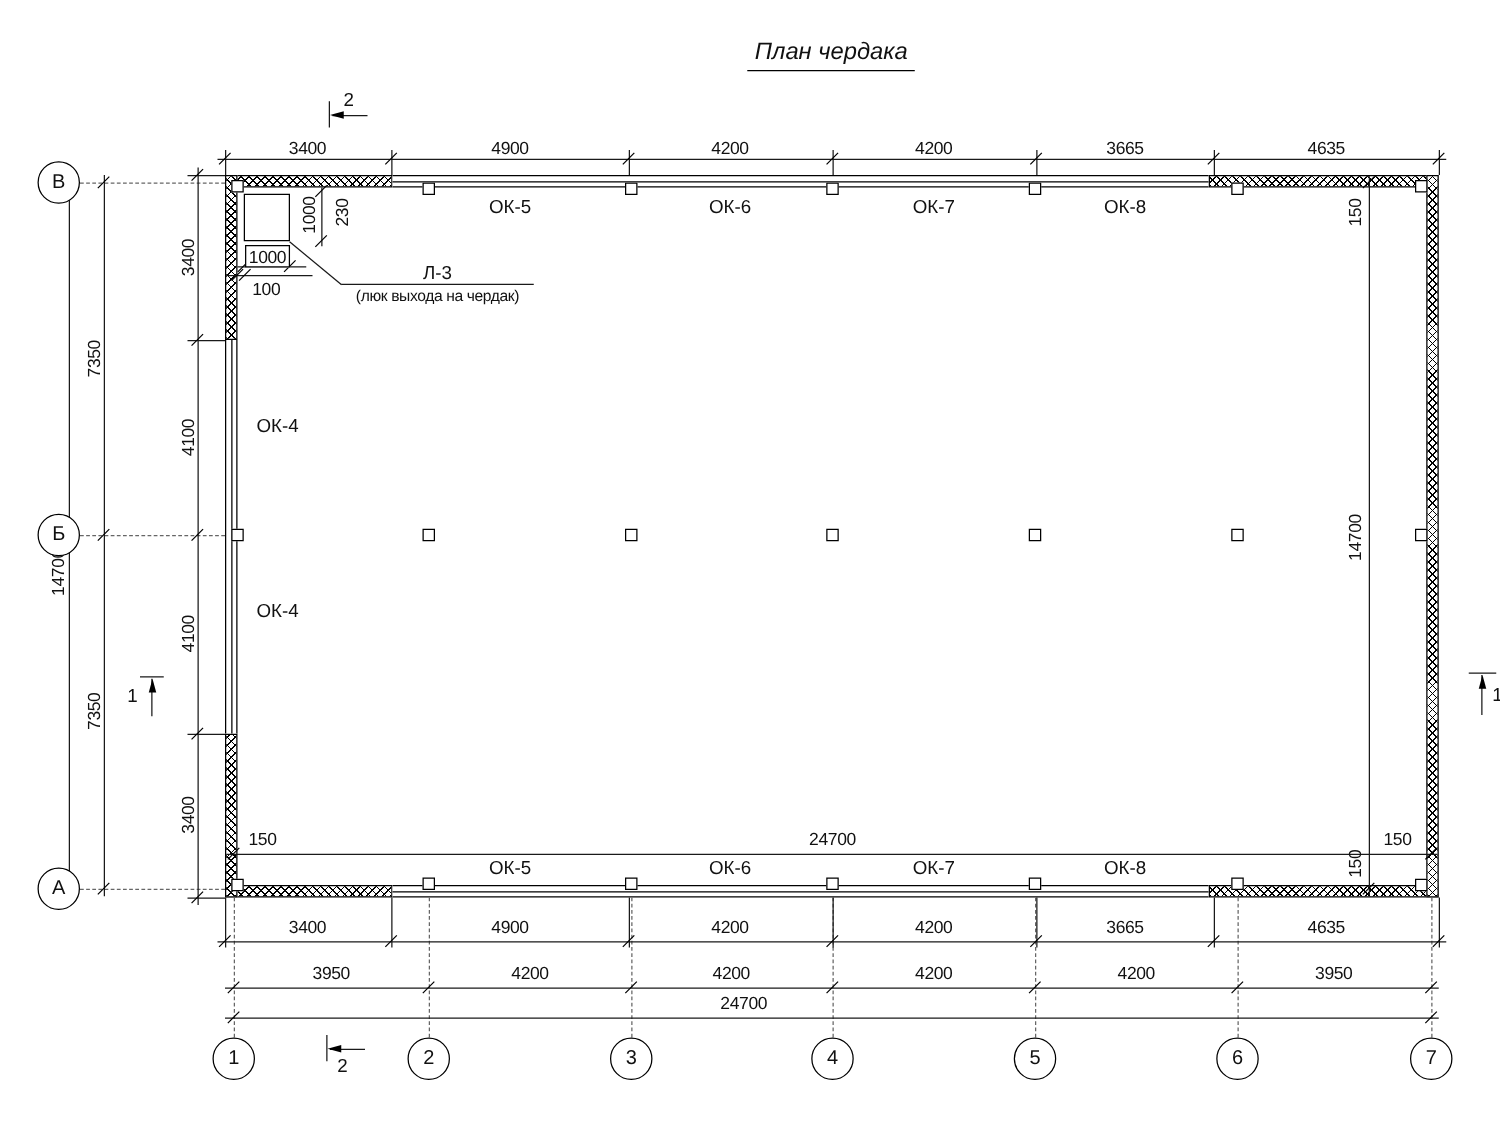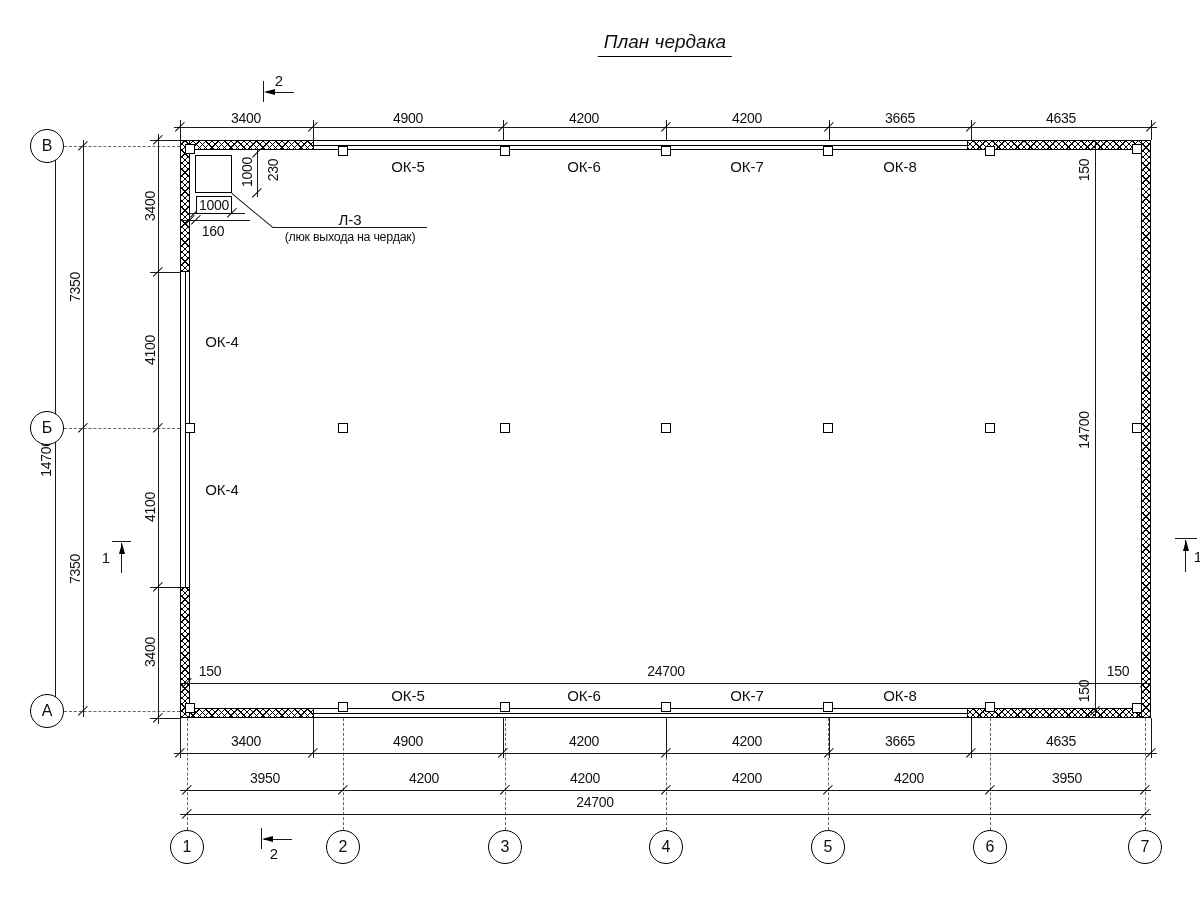--- a/index.html
+++ b/index.html
@@ -85,21 +85,21 @@
   <i class="tk" style="left:257px;top:193px;"></i>
   <div class="tv" style="left:247px;top:172px;">1000</div>
   <div class="tv" style="left:273px;top:170px;">230</div>
   <div class="lh" style="left:190px;top:213px;width:55px;"></div>
   <i class="tk" style="left:195px;top:213px;"></i>
   <i class="tk" style="left:232px;top:213px;"></i>
   <div class="t boxed" style="left:214px;top:205px;">1000</div>
   <div class="lh" style="left:182px;top:220px;width:68px;"></div>
   <i class="tk" style="left:190px;top:220px;"></i>
   <i class="tk" style="left:196px;top:220px;"></i>
-  <div class="t" style="left:213px;top:231px;">160</div>
+  <div class="t" style="left:213px;top:231px;">100</div>
   <div class="diag" style="left:232px;top:193px;width:54px;transform:rotate(39.7deg);"></div>
   <div class="lh" style="left:273px;top:227px;width:154px;"></div>
   <div class="lbl" style="left:350px;top:219px;">Л-3</div>
   <div class="t" style="left:350px;top:237px;font-size:12.5px;">(люк выхода на чердак)</div>
 
   <div class="lbl" style="left:408px;top:166px;">ОК-5</div>
   <div class="lbl" style="left:584px;top:166px;">ОК-6</div>
   <div class="lbl" style="left:747px;top:166px;">ОК-7</div>
   <div class="lbl" style="left:900px;top:166px;">ОК-8</div>
   <div class="lbl" style="left:408px;top:695px;">ОК-5</div>

